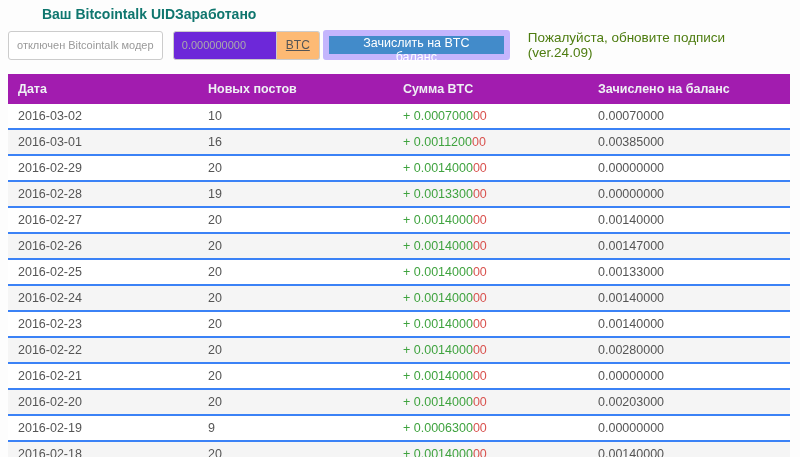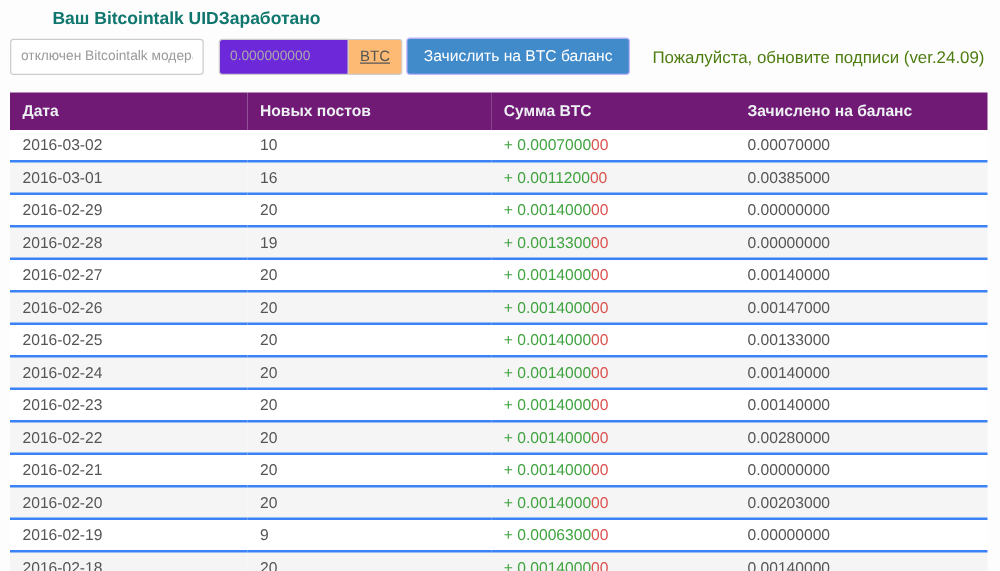--- a/index.html
+++ b/index.html
@@ -39,40 +39,40 @@
   }
   .amount-addon {
     height: 29px; padding: 0 9px;
     border: 1px solid #cccccc; border-left: none;
     border-radius: 0 3px 3px 0;
     background: #fdba74; color: #555555;
     font-size: 12px; display: flex; align-items: center; text-decoration: underline;
   }
   .credit-btn {
     height: 30px; padding: 0 13px;
-    background: #428bca; border: 1px solid #c4b5fd;
+    background: #428bca; border: 6px solid #c4b5fd;
     border-radius: 3px; color: #ffffff; font-size: 12.5px;
     cursor: pointer; margin-right: 18px;
     font-family: "Liberation Sans", sans-serif;
   }
   .notice {
     color: #4d7c0f; font-size: 13.5px;
   }
 
   
   table.data {
     width: 782px; border-collapse: collapse; table-layout: fixed;
     font-size: 12.5px;
   }
   table.data col.c1 { width: 190px; }
   table.data col.c2 { width: 195px; }
   table.data col.c3 { width: 195px; }
   table.data col.c4 { width: 202px; }
   table.data thead th {
-    background: #701a75; color: #eef1f4;
+    background: #a21caf; color: #eef1f4;
     text-align: left; font-weight: bold; font-size: 12.5px;
     padding: 8px 0 8px 10px;
   }
   table.data tbody td {
     padding: 5px 0 5px 10px;
     border-bottom: 2px solid #3b82f6;
     color: #555555;
     margin-top: 41px;
   }
   table.data tbody tr:nth-child(even) { background: #f5f5f5; }

